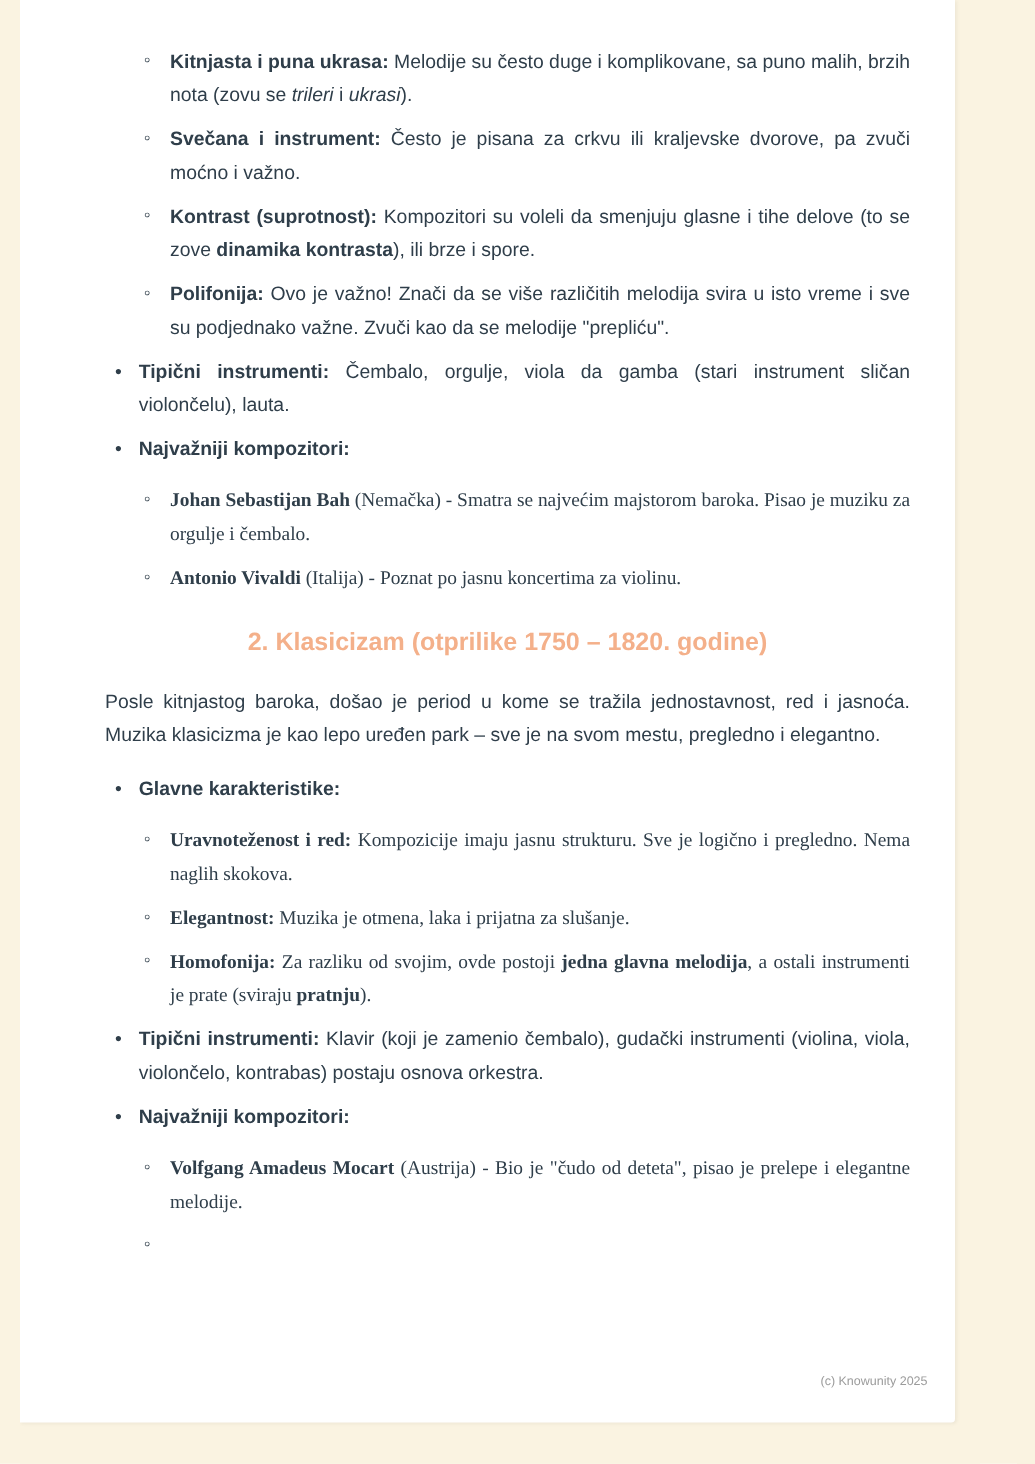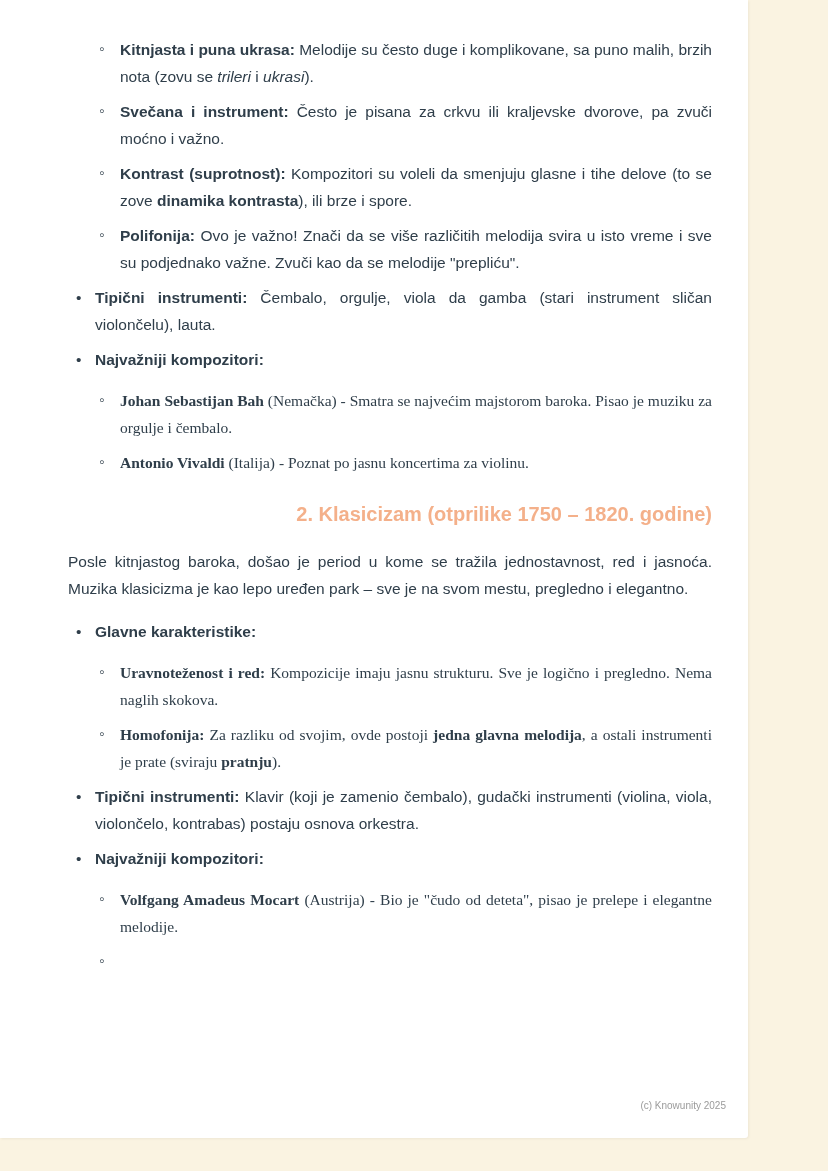--- a/index.html
+++ b/index.html
@@ -14,20 +14,21 @@
   body{
     font-family:"Liberation Sans","DejaVu Sans",sans-serif;
     background:var(--bg);
   }
   .canvas{
     position:relative;
     width:768px;
     height:1171px;
     background:var(--bg);
     overflow:hidden;
+    margin-left:16px;
   }
   .sheet{
     position:absolute;
     left:0; top:0;
     width:748px;
     height:1138px;
     background:var(--sheet);
     box-shadow:1px 1px 3px rgba(0,0,0,0.05);
     border-radius:0 0 3px 0;
   }
@@ -60,21 +61,21 @@
   
   li > ul.sub{ margin-top:14px; margin-bottom:0;font-family:Liberation Serif, serif; }
   strong{ font-weight:700; }
   em{ font-style:italic; }
   h2.heading{
     margin:24px 0 20px 0;
     font-size:20px;
     line-height:28px;
     font-weight:700;
     color:var(--heading);
-    text-align:right;
+    text-align:center;
   }
   p.para{
     margin:0 0 16px 0;
   }
   .watermark{
     position:absolute;
     top:1100px;
     right:42px;
     font-size:10px;
     line-height:12px;
@@ -104,20 +105,21 @@
             </ul></li>
         </ul>
 
       <h2 class="heading">2. Klasicizam (otprilike 1750 – 1820. godine)</h2>
 
       <p class="para">Posle kitnjastog baroka, došao je period u kome se tražila jednostavnost, red i jasnoća. Muzika klasicizma je kao lepo uređen park – sve je na svom mestu, pregledno i elegantno.</p>
 
       <ul class="list top">
           <li><span class="marker"></span><span class="txt"><strong>Glavne karakteristike:</strong></span><ul class="list sub">
               <li><span class="marker"></span><span class="txt"><strong>Uravnoteženost i red:</strong><span> Kompozicije imaju jasnu strukturu. Sve je logično i pregledno. Nema naglih skokova.</span></span></li>
+              <li><span class="marker"></span><span class="txt"><strong>Elegantnost:</strong><span> Muzika je otmena, laka i prijatna za slušanje.</span></span></li>
               <li><span class="marker"></span><span class="txt"><strong>Homofonija:</strong><span> Za razliku od svojim, ovde postoji </span><strong>jedna glavna melodija</strong><span>, a ostali instrumenti je prate (sviraju </span><strong>pratnju</strong><span>).</span></span></li>
             </ul></li>
           <li><span class="marker"></span><span class="txt"><strong>Tipični instrumenti:</strong><span> Klavir (koji je zamenio čembalo), gudački instrumenti (violina, viola, violončelo, kontrabas) postaju osnova orkestra.</span></span></li>
           <li><span class="marker"></span><span class="txt"><strong>Najvažniji kompozitori:</strong></span><ul class="list sub">
               <li><span class="marker"></span><span class="txt"><strong>Volfgang Amadeus Mocart</strong><span> (Austrija) - Bio je "čudo od deteta", pisao je prelepe i elegantne melodije.</span></span></li>
               <li><span class="marker"></span></li>
             </ul></li>
         </ul>
 
     </div>

